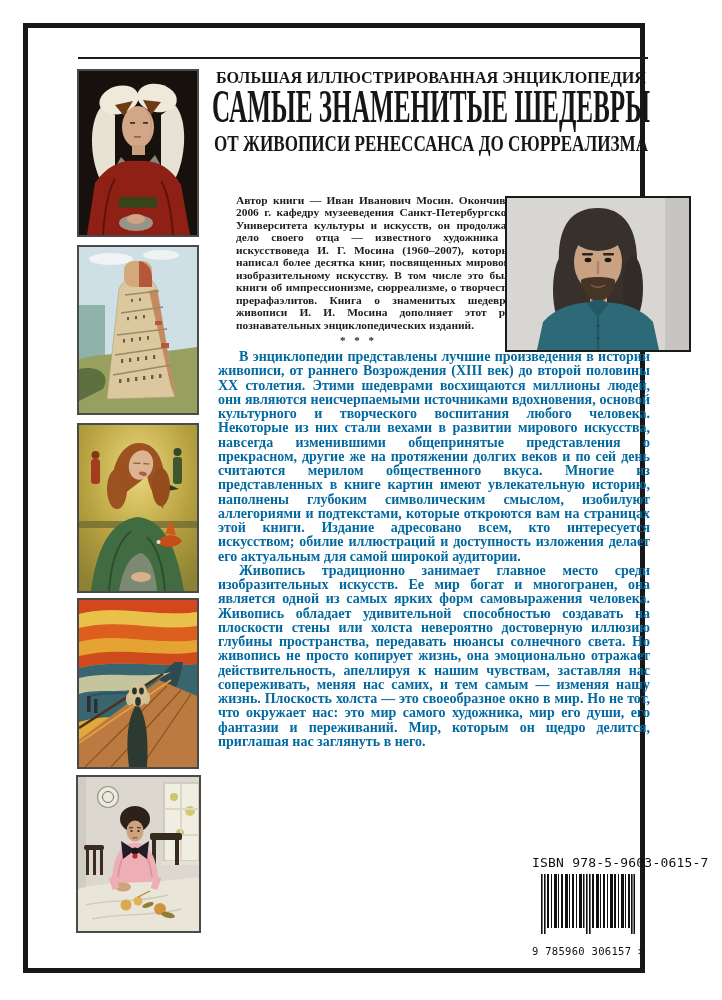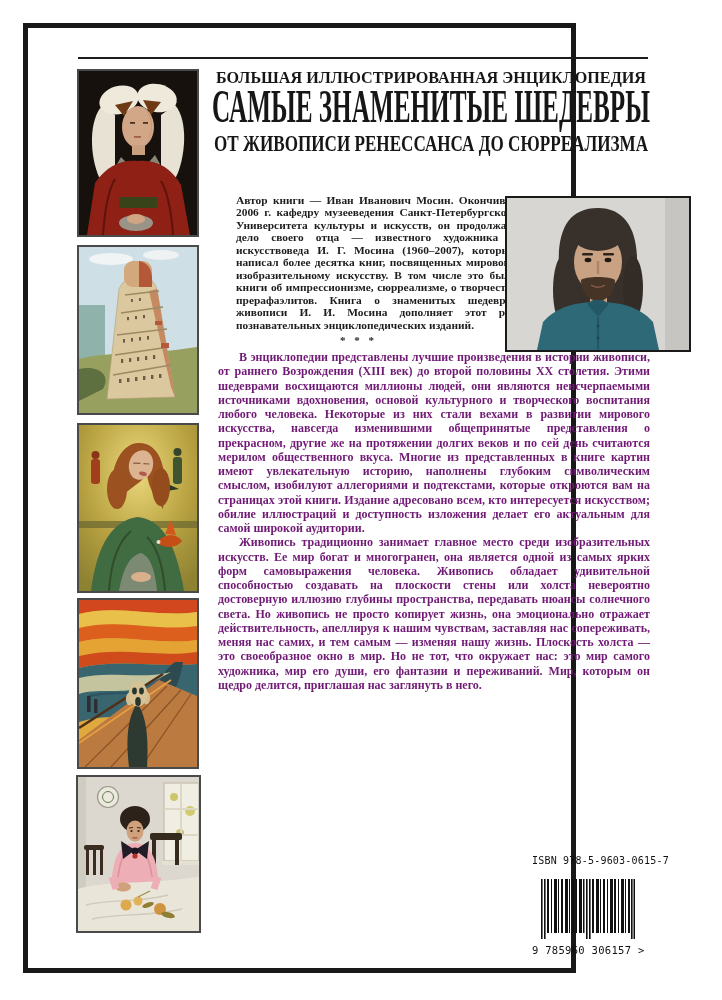--- a/index.html
+++ b/index.html
@@ -1,18 +1,18 @@
 <!DOCTYPE html>
 <html lang="ru"><head>
 <meta charset="utf-8">
 <style>
   * { margin:0; padding:0; box-sizing:border-box; }
   html,body { width:722px; height:1000px; background:#ffffff; }
   body { position:relative; font-family:"Liberation Serif", serif; }
-  .frame { position:absolute; left:23px; top:23px; width:553px; height:950px;
+  .frame { position:absolute; left:23px; top:23px; width:622px; height:950px;
            border:5px solid #181818; background:#ffffff; }
   .abs { position:absolute; }
   .top-rule { left:50px; top:29px; width:570px; height:2px; background:#1c1c1c; }
 
   
   .header-svg { left:183px; top:32px; }
   .header-svg text { font-family:"Liberation Serif", serif; font-weight:bold; fill:#161616; }
 
   
   figure.painting { border:2px solid #4a4a4a; background:#fff; overflow:hidden; }
@@ -25,31 +25,31 @@
 
   
   .photo { left:477px; top:168px; width:186px; height:156px; border:2px solid #1a1a1a; background:#d8d6d2; }
   .photo svg { display:block; }
 
   
   .bio { left:208px; top:166px; width:281px; font-size:11.4px; line-height:12.45px;
          font-weight:bold; color:#1d1d1d; text-align:justify; }
   .stars { left:190px; top:306px; width:281px; text-align:center; font-size:11px;
            font-weight:bold; letter-spacing:3px; color:#1d1d1d; }
-  .annotation { left:190px; top:322px; width:432px; font-size:12px; line-height:14.25px;
-                font-weight:bold; color:#701a75; text-align:justify; }
+  .annotation { left:190px; top:322px; width:432px; font-size:14px; line-height:14.25px;
+                font-weight:bold; color:#0369a1; text-align:justify; }
   .annotation p { text-indent:21px; }
 
   
   .barcode { left:504px; top:827px; width:112px; text-align:center; }
-  .isbn { font-family:"DejaVu Sans Mono", monospace; font-size:10px; letter-spacing:0.2px;
-          color:#111; white-space:nowrap; margin-bottom:13px; }
+  .isbn { font-family:"DejaVu Sans Mono", monospace; font-size:13px; letter-spacing:0.2px;
+          color:#111; white-space:nowrap; margin-bottom:4px; }
   .bars { display:block; margin:0 auto; }
   .digits { font-family:"DejaVu Sans Mono", monospace; font-size:10.5px; letter-spacing:0.3px;
-            color:#111; white-space:nowrap; margin-top:3px; }
+            color:#111; white-space:nowrap; margin-top:9px; }
 </style>
 </head>
 <body>
 
 <div class="frame">
 
   <div class="abs top-rule"></div>
 
   <svg class="abs header-svg" width="440" height="106" viewBox="0 0 440 106">
     <text x="220" y="23" text-anchor="middle" font-size="16.5" textLength="430" lengthAdjust="spacingAndGlyphs">БОЛЬШАЯ ИЛЛЮСТРИРОВАННАЯ ЭНЦИКЛОПЕДИЯ</text>

